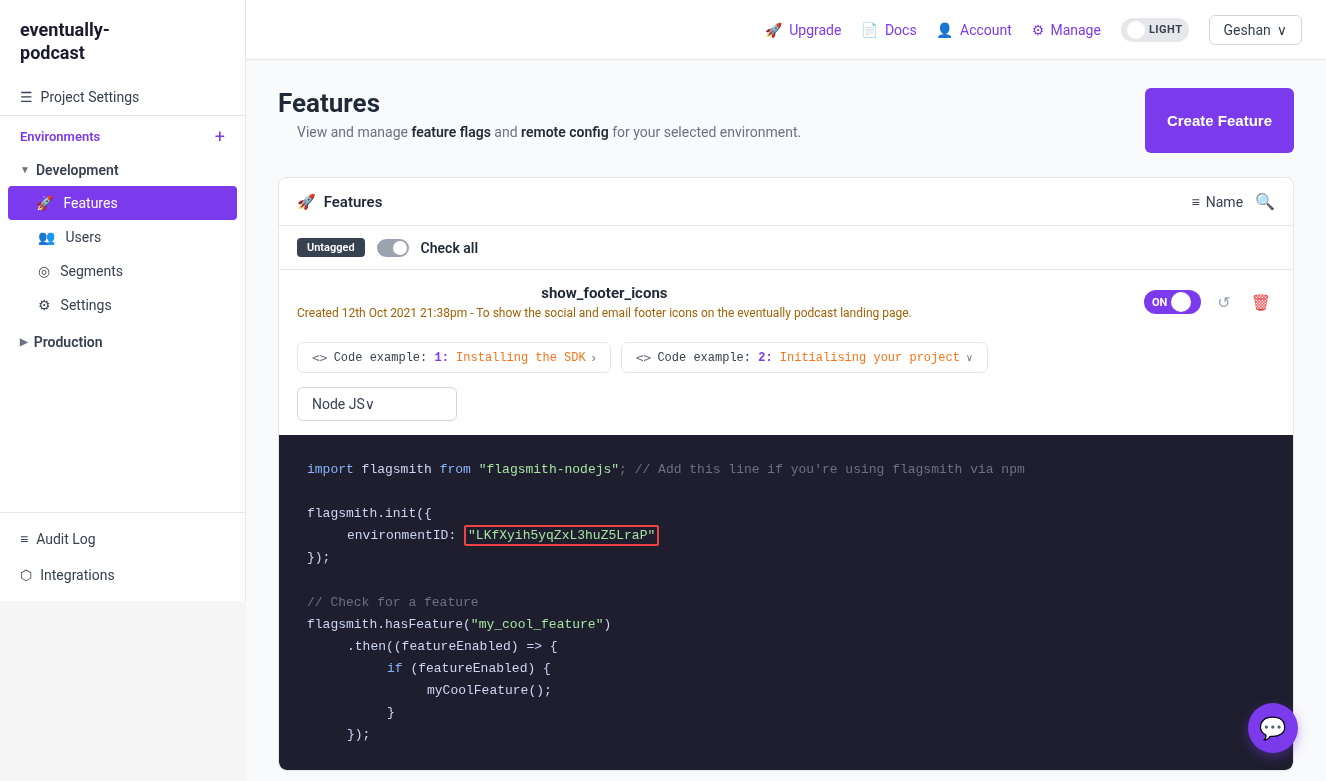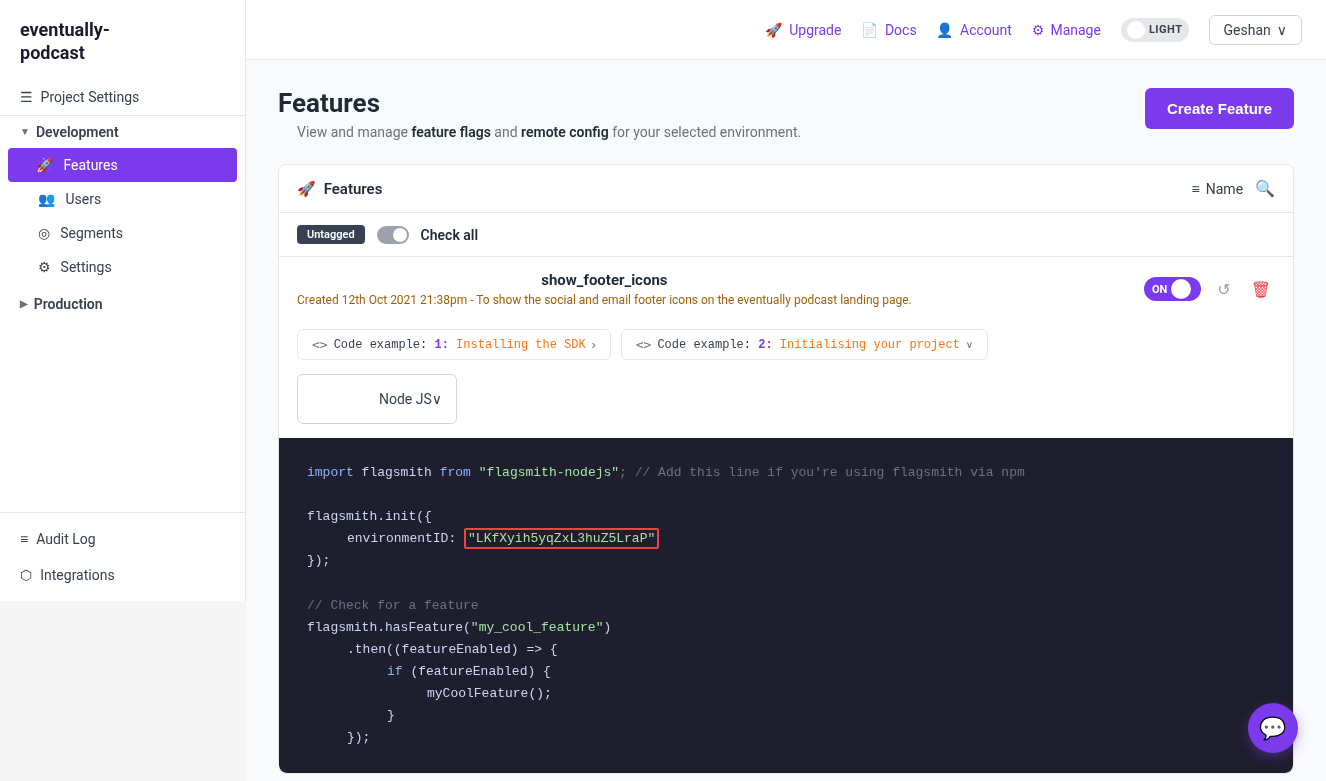--- a/index.html
+++ b/index.html
@@ -188,21 +188,21 @@
       color: #6b7280;
       margin-left: 19px;
     }
     .page-desc strong { color: #1f2937; font-weight: 600; }
 
     .create-feature-btn {
       background: #7c3aed;
       color: #fff;
       border: none;
       border-radius: 6px;
-      padding: 12px 22px;
+      padding: 24px 22px;
       font-size: 15px;
       font-weight: 600;
       cursor: pointer;
       white-space: nowrap;
     }
 
     
     .features-panel {
       background: #fff;
       border: 1px solid #e5e7eb;
@@ -363,22 +363,22 @@
     .code-text { color: #f97316; }
     .chevron-down { font-size: 10px; color: #6b7280; }
 
     
     .lang-selector-row {
       padding: 14px 18px;
     }
     .lang-select {
       display: flex;
       align-items: center;
-      justify-content: flex-end;
-      padding: 16px 14px;
+      justify-content: flex-start;
+      padding: 8px 14px;
       border: 1px solid #d1d5db;
       border-radius: 6px;
       background: #fff;
       width: 160px;
       font-size: 14px;
       color: #374151;
       cursor: pointer;
     }
 
     
@@ -429,20 +429,24 @@
   <div class="sidebar-logo">
     <span>eventually-</span><br>
     <span>podcast</span>
   </div>
 
   <div class="sidebar-project-settings">
     <span>☰</span>
     <span>Project Settings</span>
   </div>
 
+  <div class="environments-header">
+    <span class="environments-label">Environments</span>
+    <span class="environments-add">+</span>
+  </div>
 
   <div class="env-group">
     <div class="env-group-header">
       <span class="chevron">▼</span>
       <span>Development</span>
     </div>
     <div class="sidebar-nav-item active">
       <span class="nav-icon">🚀</span>
       <span>Features</span>
     </div>

